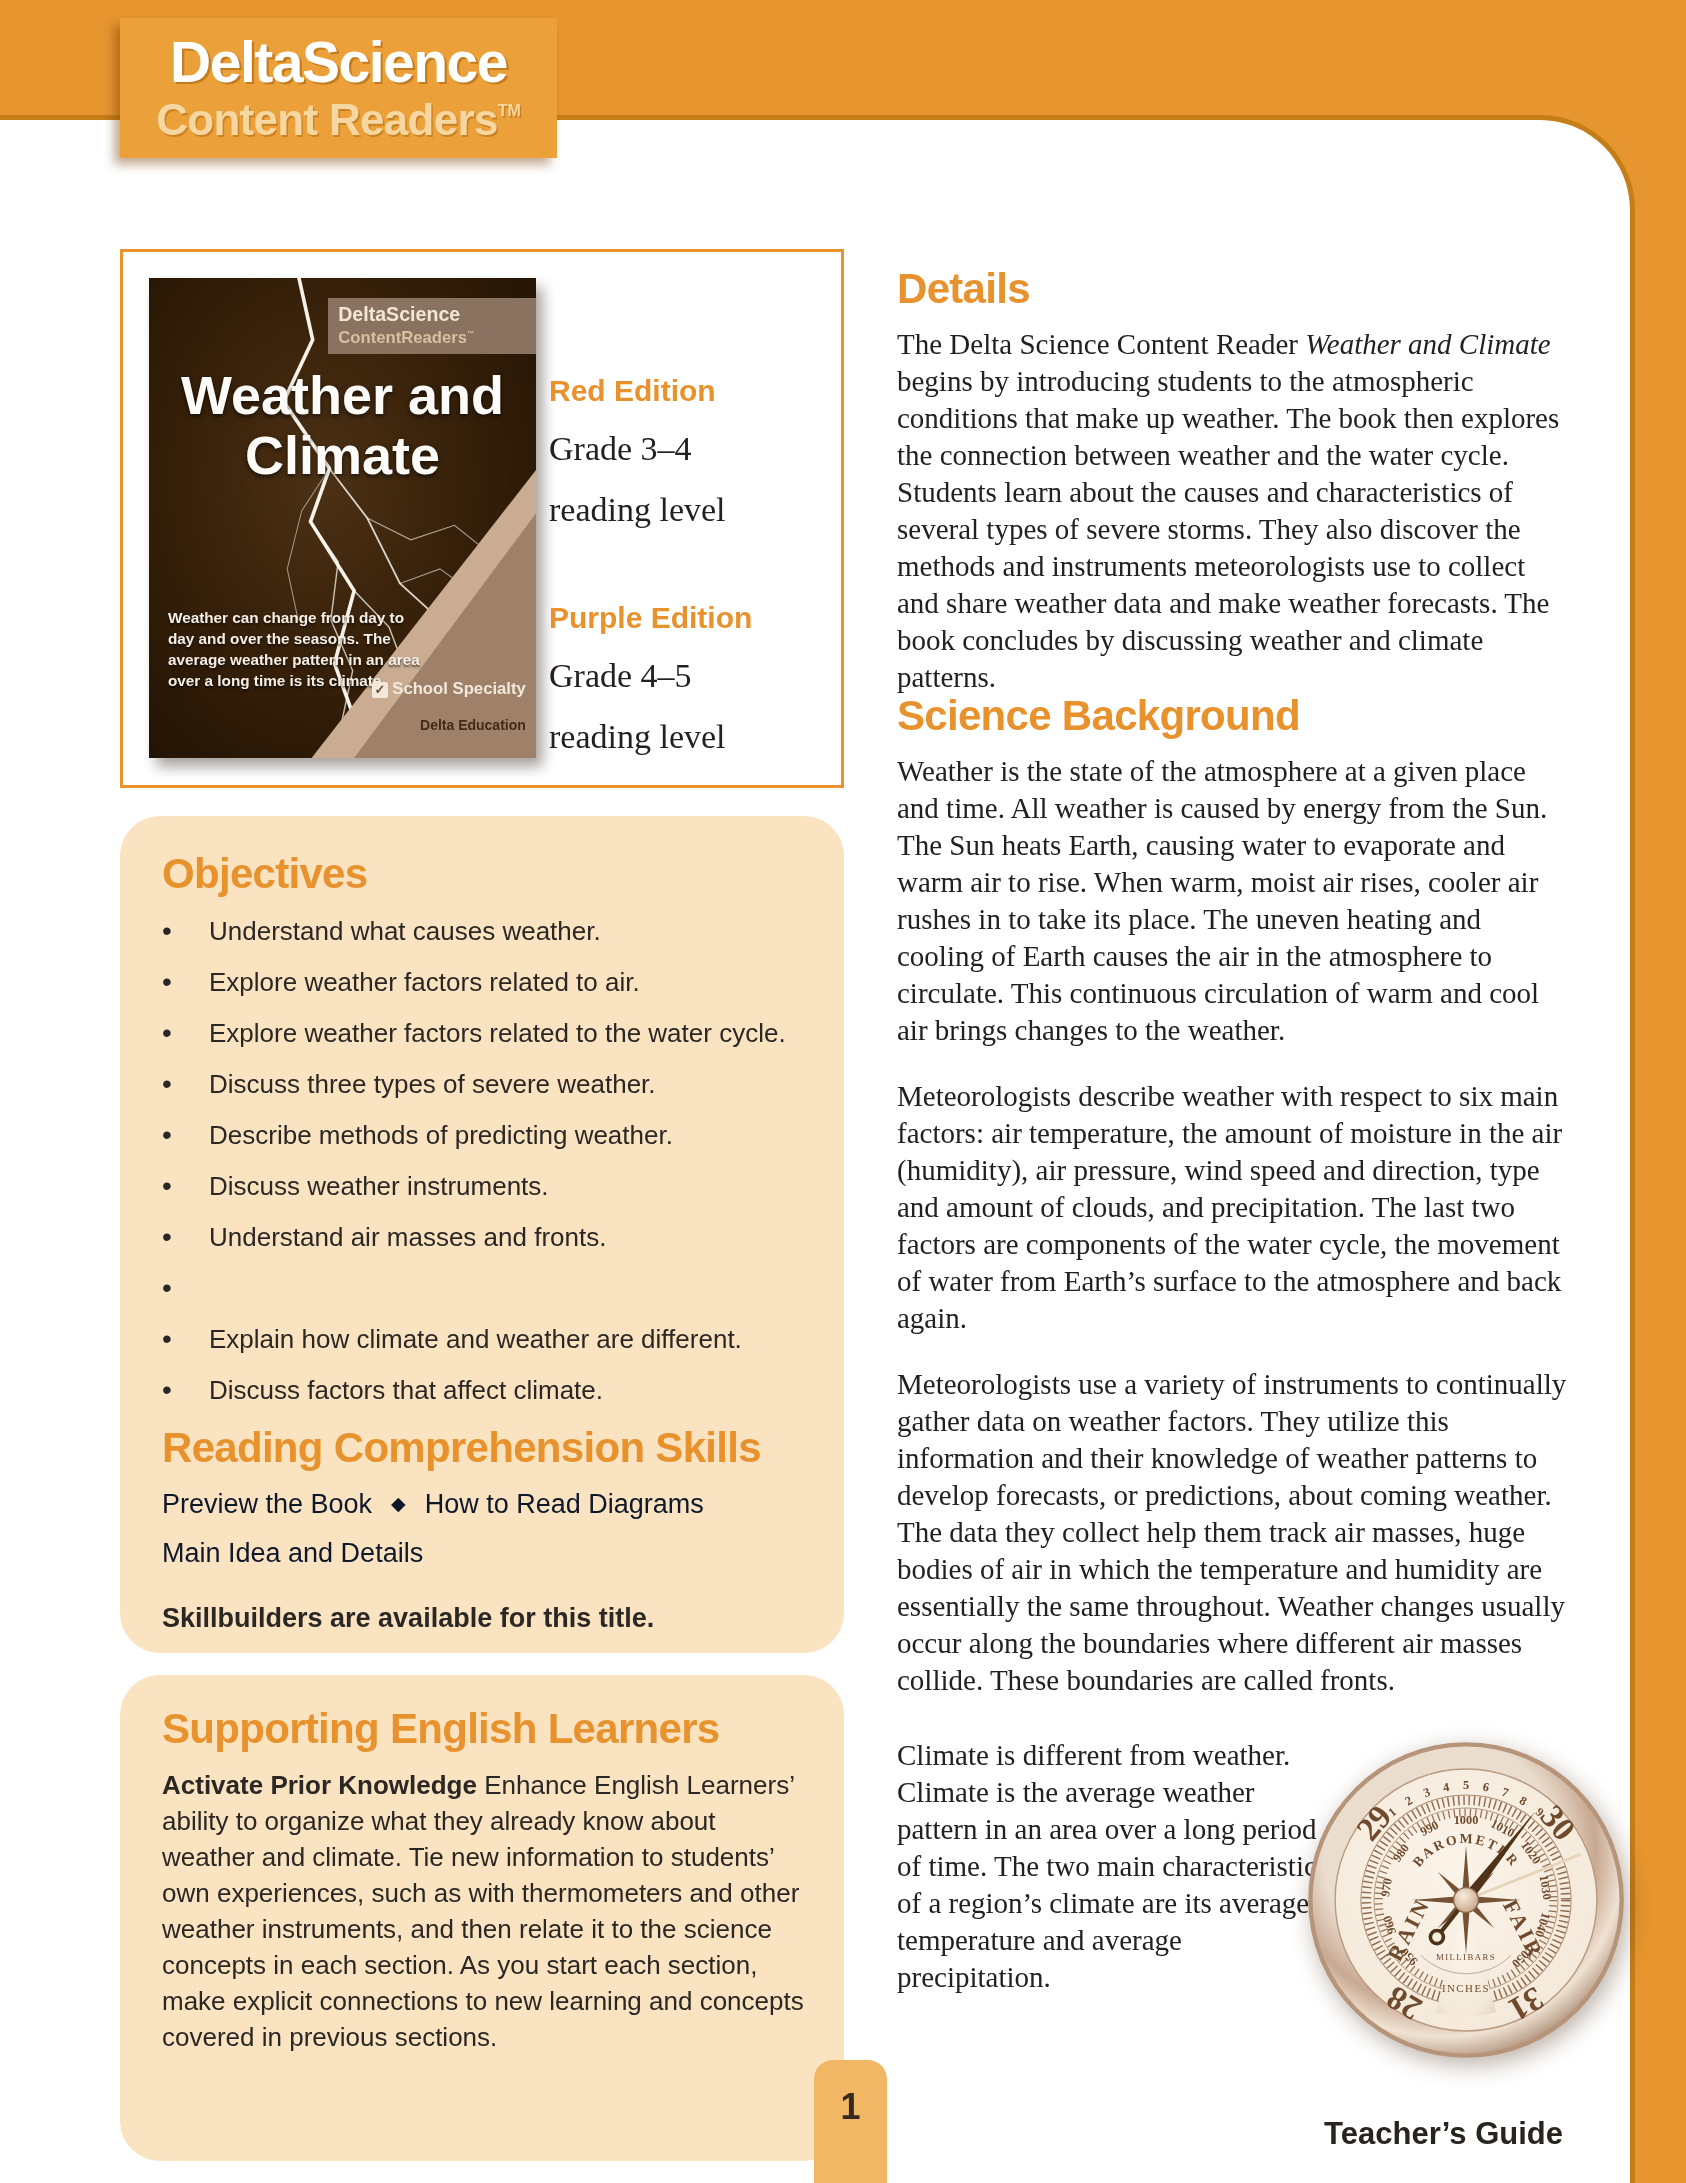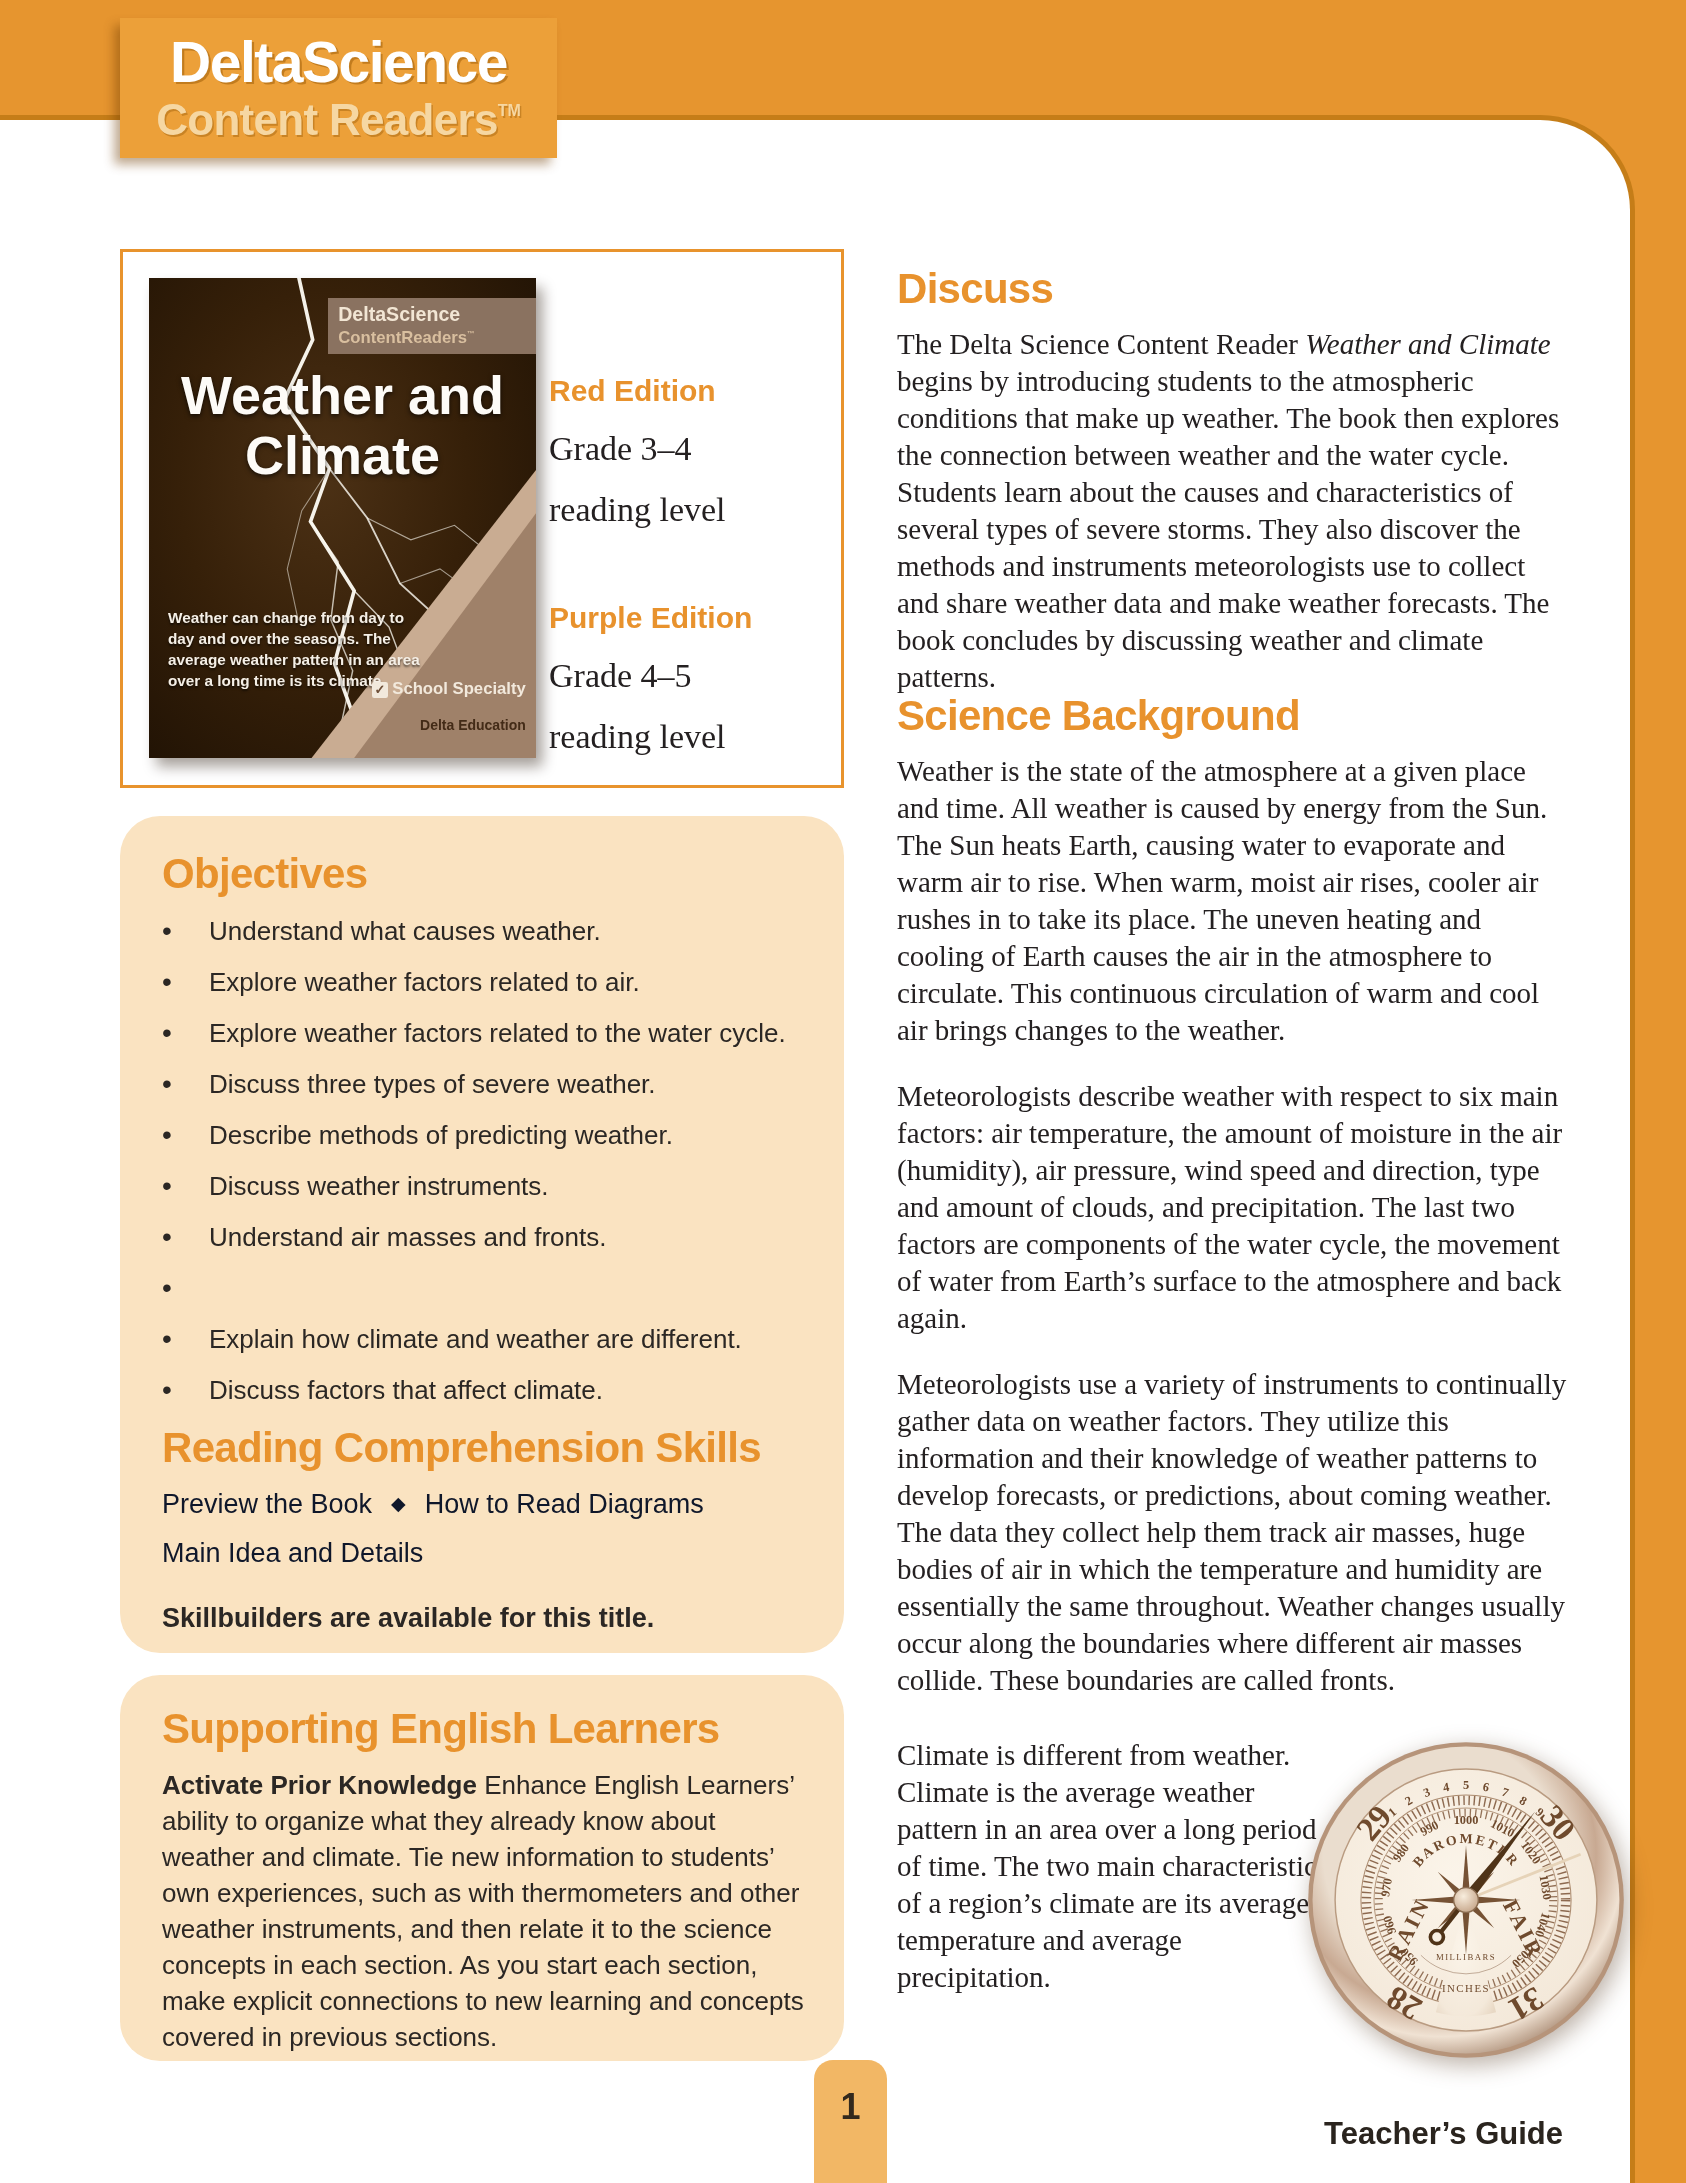--- a/index.html
+++ b/index.html
@@ -43,21 +43,21 @@
   .pub1 .ss-mark{display:inline-block;width:16px;height:16px;background:#F2E9DC;color:#6E4F38;
                  font-size:13px;line-height:16px;text-align:center;border-radius:2.2px;margin-right:4.4px;font-weight:900;}
   .pub2{font-size:14px;color:#4029166;color:#4A3categorical;color:#432B17;font-weight:800;margin-top:18px;}
   
   .editions{position:absolute;left:426px;top:122px;display:flex;flex-direction:column;gap:71px;}
   .ed-name{font-size:30px;font-weight:800;color:#E8922D;margin-bottom:8.7px;}
   .ed-grade,.ed-level{font-family:"Liberation Serif",serif;font-size:34px;color:#242021;line-height:41px;margin-top:20px;}
   
   .peach{position:absolute;left:120px;width:724px;background:#FAE3C1;border-radius:40px;box-sizing:border-box;}
   .obj-box{top:696px;height:837px;padding:35px 29px 0 42px;}
-  .sup-box{top:1555px;height:386px;padding:31px 35px 0 42px;}
+  .sup-box{top:1555px;height:486px;padding:31px 35px 0 42px;}
   h2.orange{font-size:42px;font-weight:800;color:#E8922D;margin:0;line-height:45px;letter-spacing:-0.7px;}
   ul.obj{list-style:none;margin:19px 0 0 0;padding:0;}
   ul.obj li{display:flex;font-size:26px;color:#2B2724;line-height:32px;margin-bottom:19px;}
   ul.obj li .dot{width:47px;flex:none;font-size:28px;}
   .rcs-h{margin-top:25px;}
   .skills-row{font-size:27px;color:#0f172a;margin-top:17.5px;line-height:32px;}
   .skills-row .sep{font-size:19px;margin:0 19px;position:relative;top:-2.9px;}
   .skills-row2{margin-top:14.6px;}
   .note{font-size:27px;font-weight:800;color:#2B2724;margin-top:33px;line-height:32px;}
   .sup-text{font-size:26px;color:#2B2724;line-height:36px;margin-top:16px;}
@@ -201,21 +201,21 @@
     <div class="peach sup-box">
       <h2 class="orange">Supporting English Learners</h2>
       <div class="sup-text"><span class="b">Activate Prior Knowledge  </span><span>Enhance English Learners’ ability to organize what they already know about weather and climate. Tie new information to students’ own experiences, such as with thermometers and other weather instruments, and then relate it to the science concepts in each section. As you start each section, make explicit connections to new learning and concepts covered in previous sections.</span></div>
     </div>
 
     <div class="page-tab">
       <div class="page-num">1</div>
     </div>
 
     <div class="r-col sum-sec">
-      <h2 class="orange">Discuss</h2>
+      <h2 class="orange">Details</h2>
       <p><span>The Delta Science Content Reader </span><span style="font-style: italic;">Weather and Climate</span><span> begins by introducing students to the atmospheric conditions that make up weather. The book then explores the connection between weather and the water cycle. Students learn about the causes and characteristics of several types of severe storms. They also discover the methods and instruments meteorologists use to collect and share weather data and make weather forecasts. The book concludes by discussing weather and climate patterns.</span></p>
     </div>
 
     <div class="r-col sci-sec">
       <h2 class="orange">Science Background</h2>
       <p>Weather is the state of the atmosphere at a given place and time. All weather is caused by energy from the Sun. The Sun heats Earth, causing water to evaporate and warm air to rise. When warm, moist air rises, cooler air rushes in to take its place. The uneven heating and cooling of Earth causes the air in the atmosphere to circulate. This continuous circulation of warm and cool air brings changes to the weather.</p>
       <p>Meteorologists describe weather with respect to six main factors: air temperature, the amount of moisture in the air (humidity), air pressure, wind speed and direction, type and amount of clouds, and precipitation. The last two factors are components of the water cycle, the movement of water from Earth’s surface to the atmosphere and back again.</p>
       <p>Meteorologists use a variety of instruments to continually gather data on weather factors. They utilize this information and their knowledge of weather patterns to develop forecasts, or predictions, about coming weather. The data they collect help them track air masses, huge bodies of air in which the temperature and humidity are essentially the same throughout. Weather changes usually occur along the boundaries where different air masses collide. These boundaries are called fronts.</p>
     </div>
 

